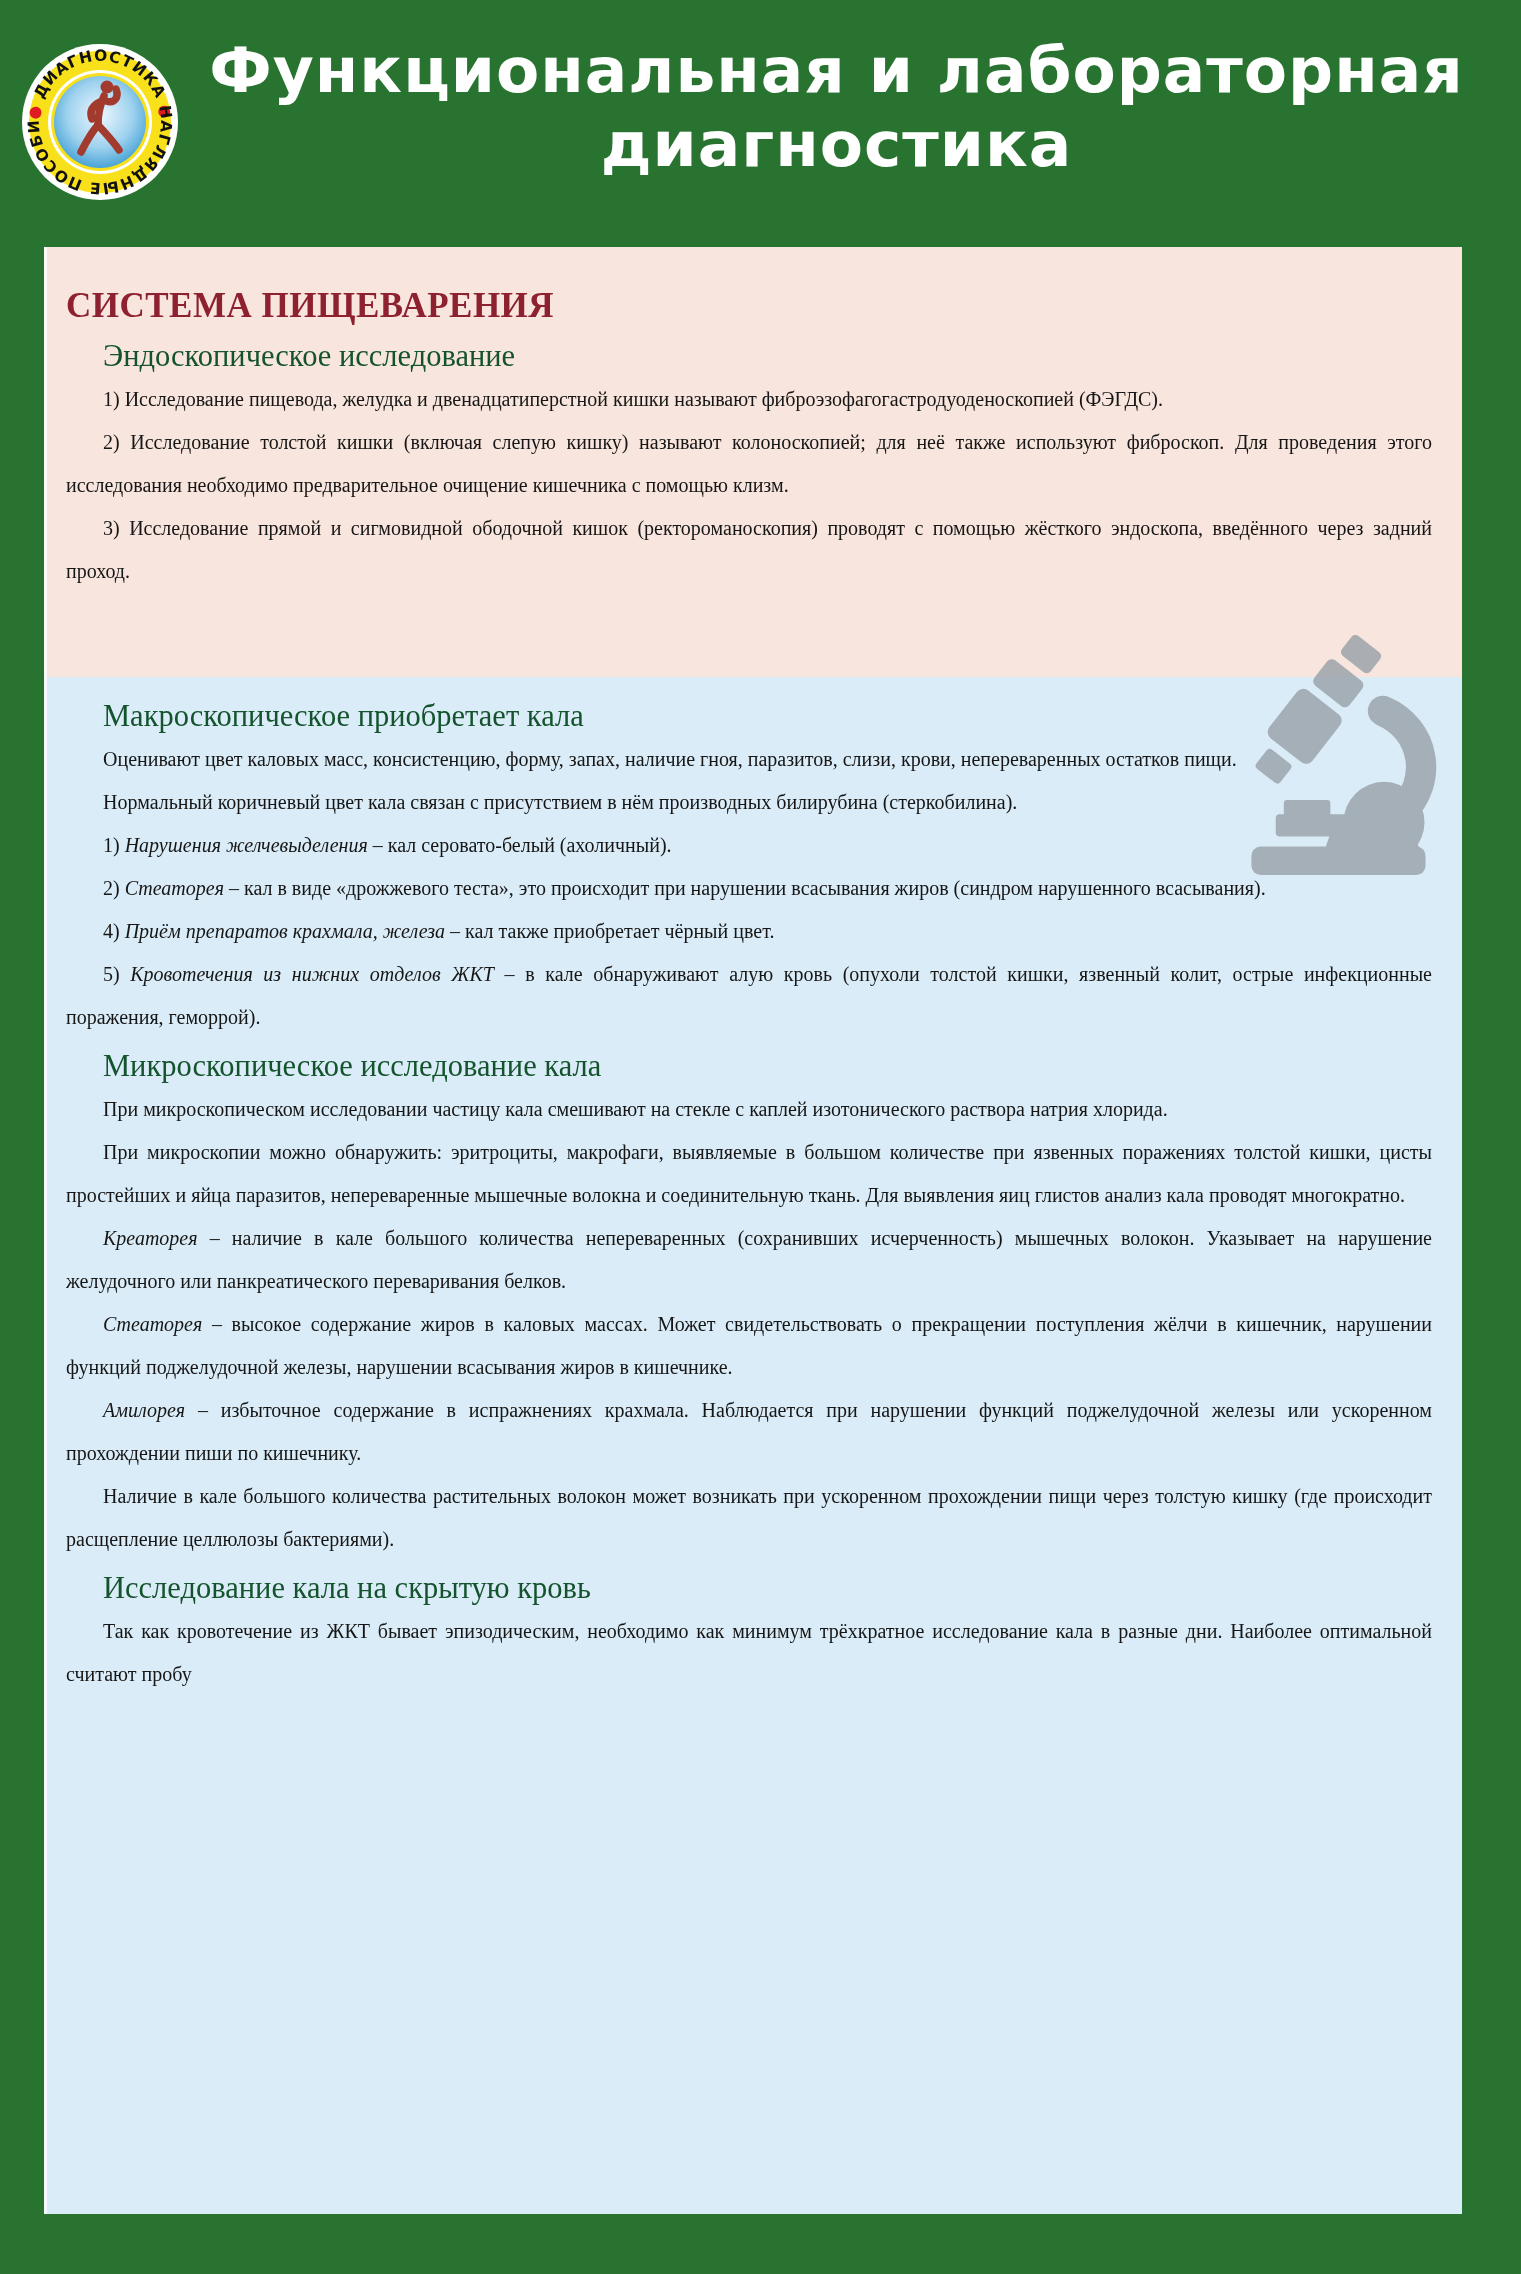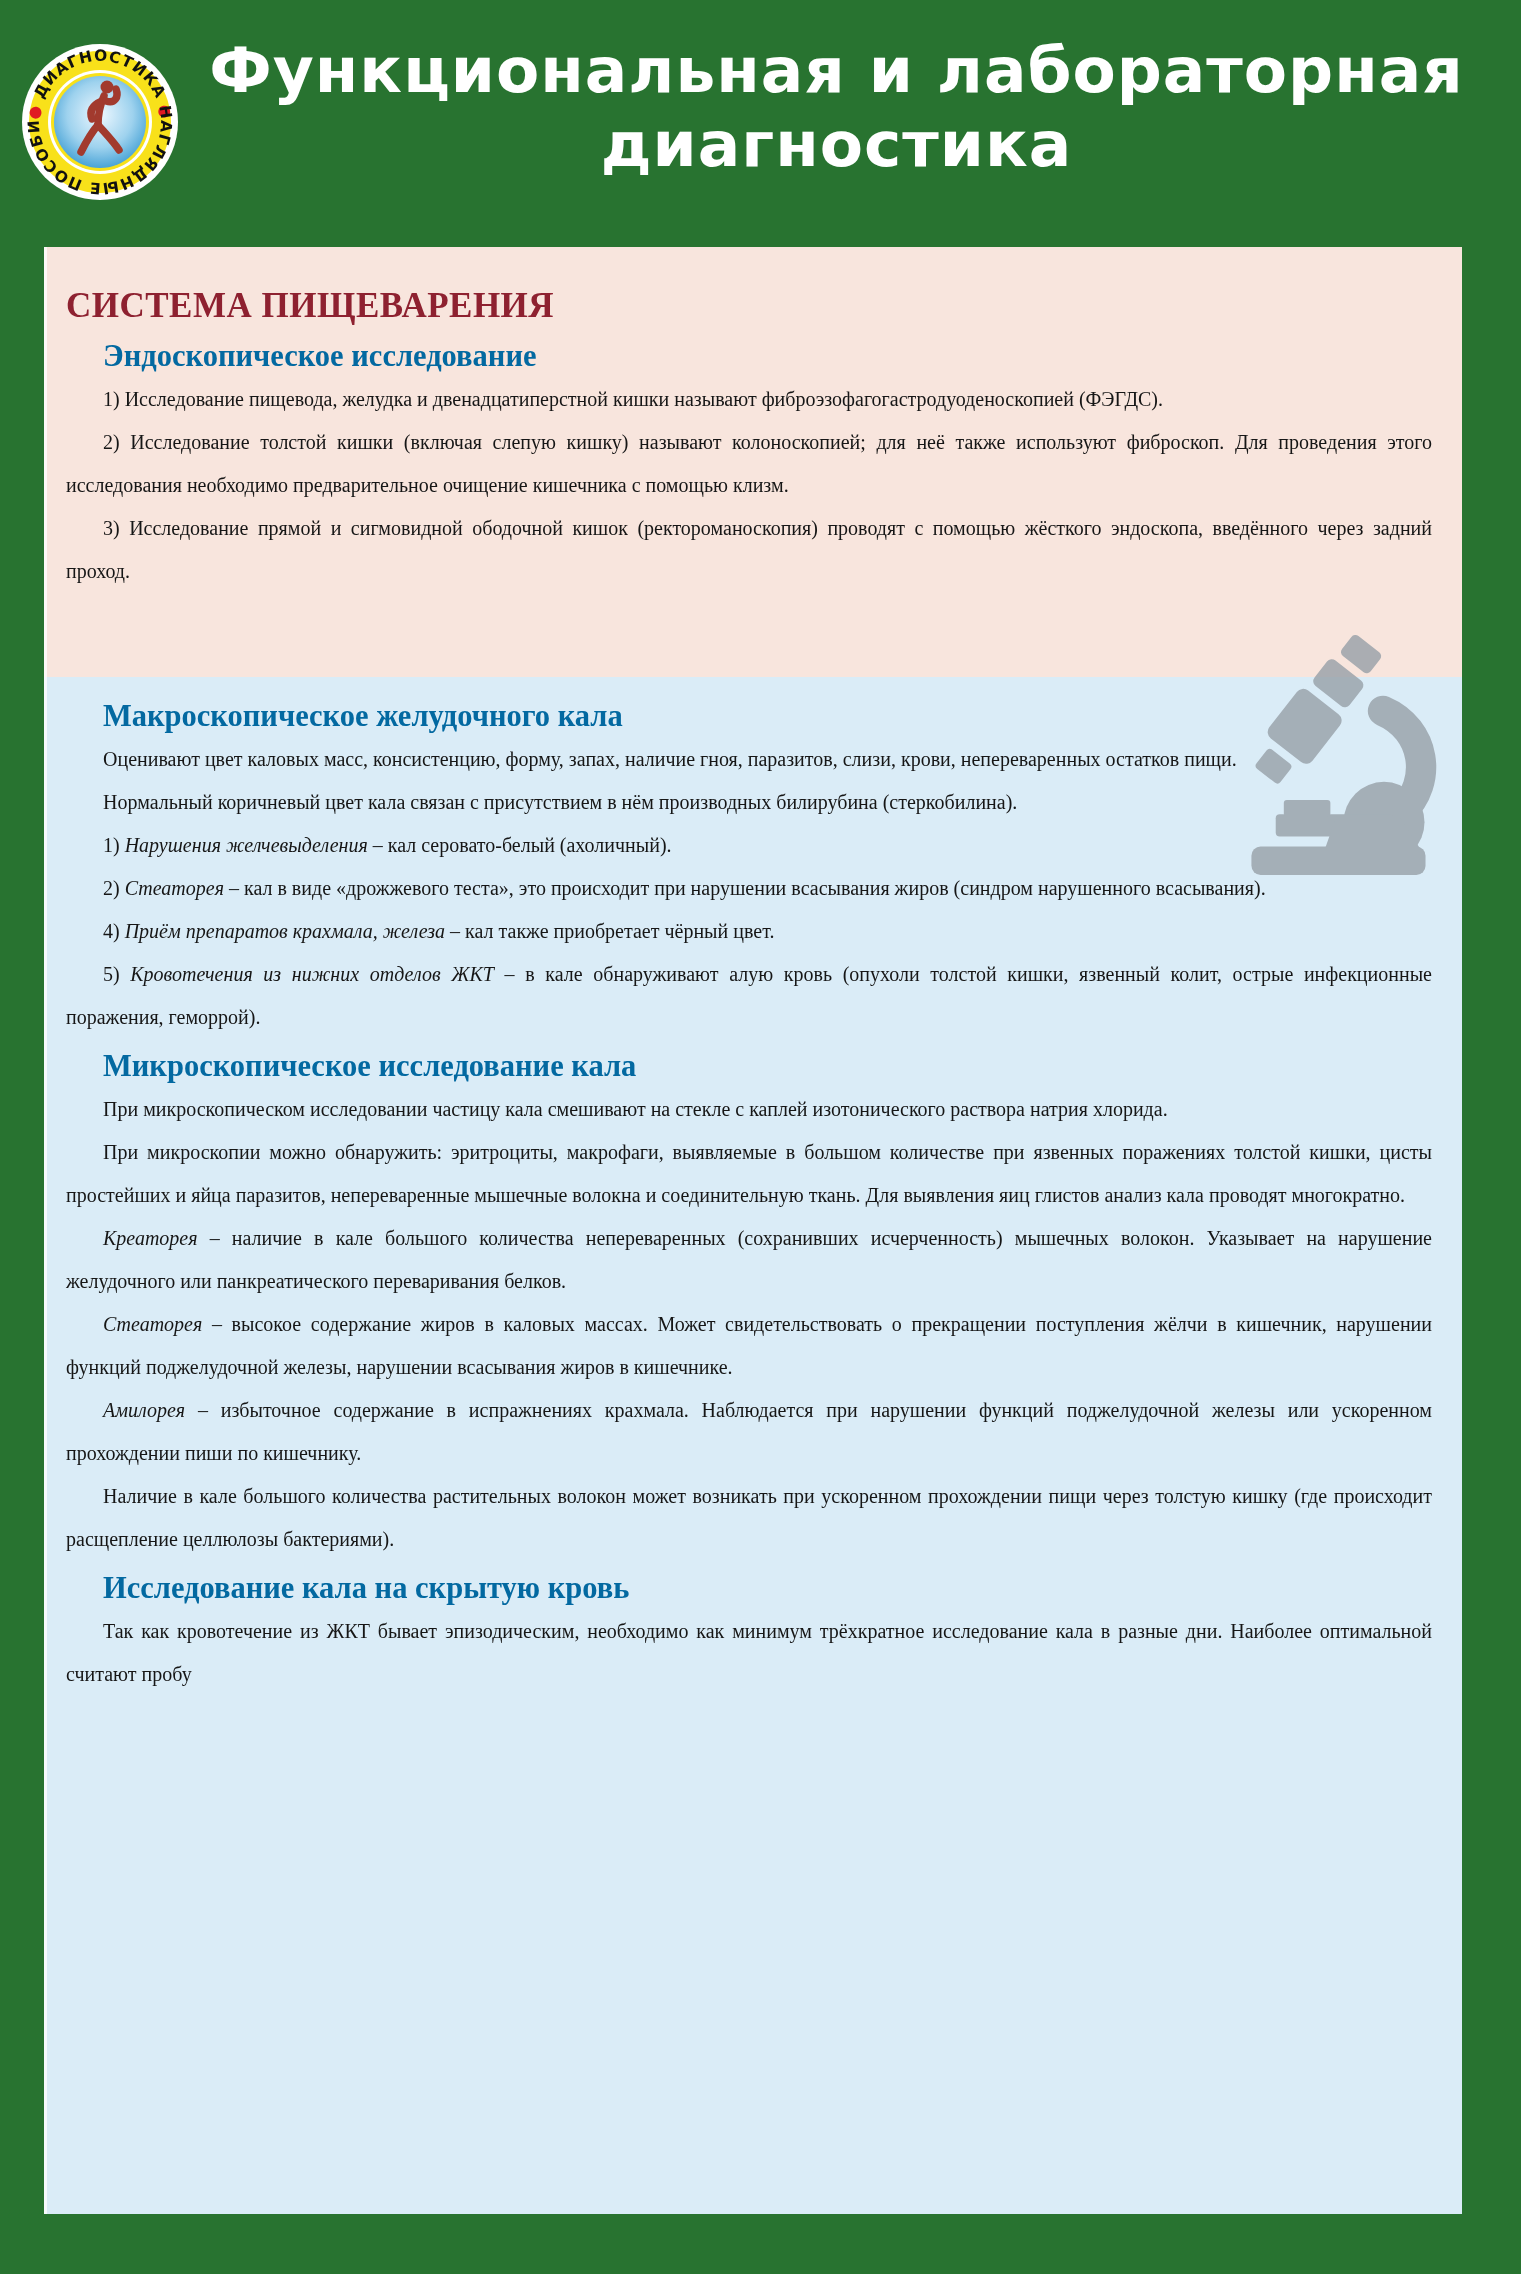--- a/index.html
+++ b/index.html
@@ -23,21 +23,21 @@
     padding-left:19px;padding-right:30px;overflow:hidden;
     border-left:3px solid rgba(255,255,255,.75);
   }
   .section-pink{top:247px;height:430px;background:#f8e5dd;padding-top:36px;}
   .section-blue{top:677px;height:1537px;background:#daecf7;padding-top:12px;}
   .sec-title{
     margin:0 0 4px 0;color:#8e2130;font-weight:bold;
     font-size:35px;line-height:46px;letter-spacing:.5px;
   }
   .subhead{
-    margin:6px 0 0 0;font-weight:bold;color:#0369a1;
+    margin:6px 0 0 0;font-weight:normal;color:#14532d;
     font-size:30.5px;line-height:43px;text-indent:37px;
   }
   p.body{
     margin:0;color:#161616;font-size:20px;line-height:43px;
     text-align:justify;text-indent:37px;
   }
   .term{font-style:italic;}
   .num{font-style:normal;}
   
   .microscope{position:absolute;left:1238px;top:632px;width:205px;height:248px;opacity:.8;}
@@ -86,21 +86,21 @@
 <section class="section section-pink">
   <h2 class="sec-title">СИСТЕМА ПИЩЕВАРЕНИЯ</h2>
   <h3 class="subhead">Эндоскопическое исследование</h3>
   <p class="body">1) Исследование пищевода, желудка и двенадцатиперстной кишки называют фиброэзофагогастродуоденоскопией (ФЭГДС).</p>
   <p class="body">2) Исследование толстой кишки (включая слепую кишку) называют колоноскопией; для неё также используют фиброскоп. Для проведения этого исследования необходимо предварительное очищение кишечника с помощью клизм.</p>
   <p class="body">3) Исследование прямой и сигмовидной ободочной кишок (ректороманоскопия) проводят с помощью жёсткого эндоскопа, введённого через задний проход.</p>
 </section>
 
 <section class="section section-blue">
 
-  <h3 class="subhead">Макроскопическое желудочного кала</h3>
+  <h3 class="subhead">Макроскопическое приобретает кала</h3>
   <p class="body">Оценивают цвет каловых масс, консистенцию, форму, запах, наличие гноя, паразитов, слизи, крови, непереваренных остатков пищи.</p>
   <p class="body">Нормальный коричневый цвет кала связан с присутствием в нём производных билирубина (стеркобилина).</p>
 
   <p class="body"><span class="num">1) </span><span class="term">Нарушения желчевыделения</span><span> – кал серовато-белый (ахоличный).</span></p>
   <p class="body"><span class="num">2) </span><span class="term">Стеаторея</span><span> – кал в виде «дрожжевого теста», это происходит при нарушении всасывания жиров (синдром нарушенного всасывания).</span></p>
   <p class="body"><span class="num">4) </span><span class="term">Приём препаратов крахмала, железа</span><span> – кал также приобретает чёрный цвет.</span></p>
   <p class="body"><span class="num">5) </span><span class="term">Кровотечения из нижних отделов ЖКТ</span><span> – в кале обнаруживают алую кровь (опухоли толстой кишки, язвенный колит, острые инфекционные поражения, геморрой).</span></p>
 
   <h3 class="subhead">Микроскопическое исследование кала</h3>
   <p class="body">При микроскопическом исследовании частицу кала смешивают на стекле с каплей изотонического раствора натрия хлорида.</p>

